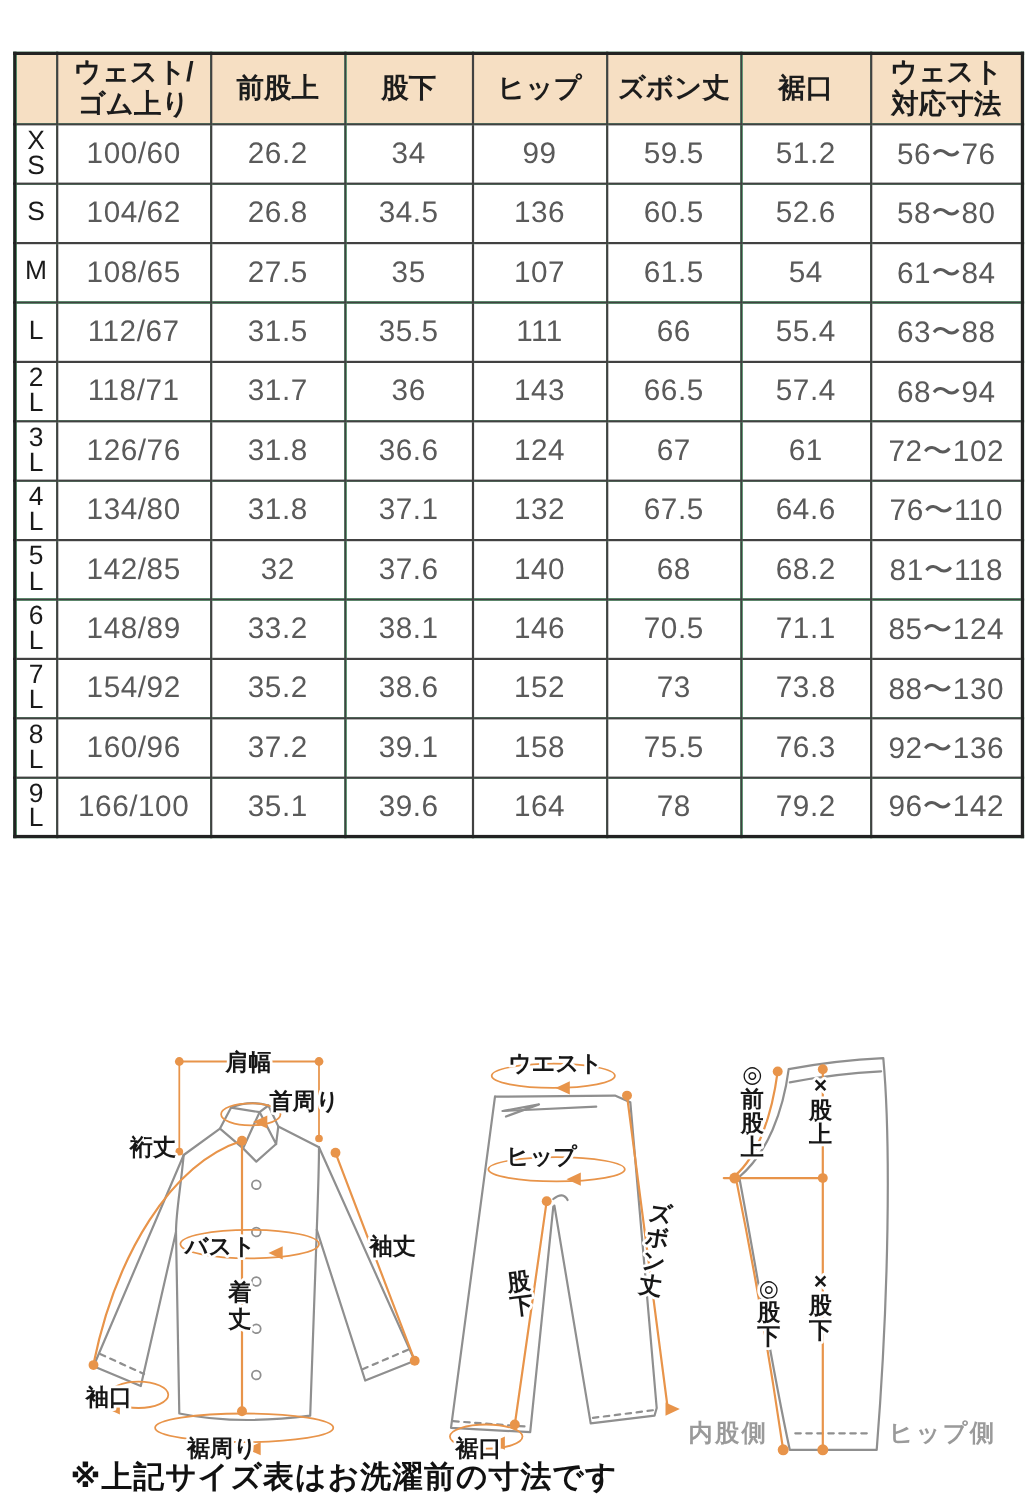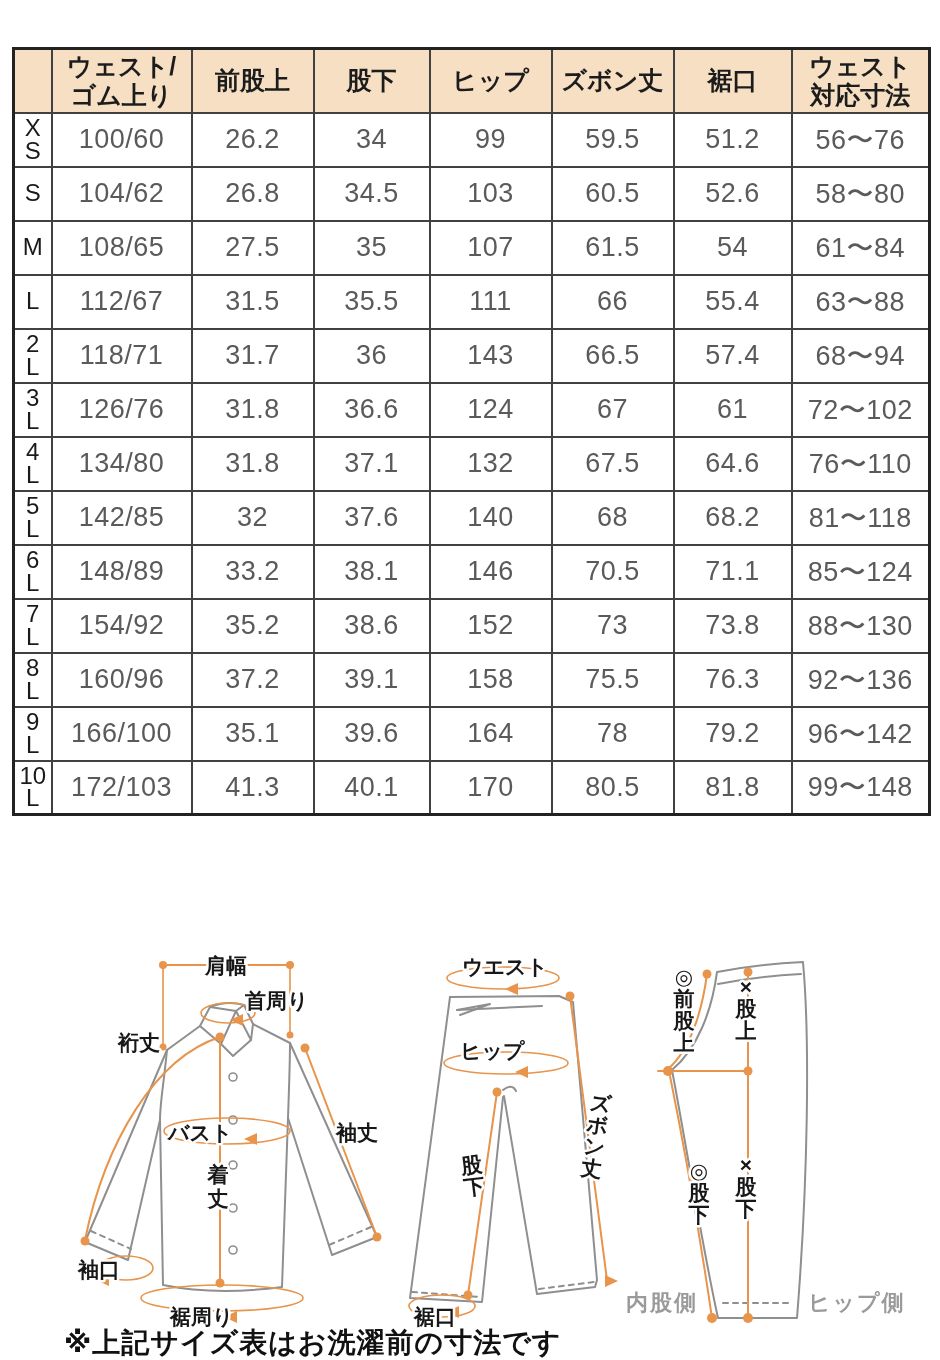--- a/index.html
+++ b/index.html
@@ -95,21 +95,21 @@
         <td>99</td>
         <td>59.5</td>
         <td>51.2</td>
         <td>56〜76</td>
       </tr>
       <tr>
         <th>S</th>
         <td>104/62</td>
         <td>26.8</td>
         <td>34.5</td>
-        <td>103</td>
+        <td>136</td>
         <td>60.5</td>
         <td>52.6</td>
         <td>58〜80</td>
       </tr>
       <tr>
         <th>M</th>
         <td>108/65</td>
         <td>27.5</td>
         <td>35</td>
         <td>107</td>
@@ -207,31 +207,20 @@
       <tr>
         <th>9
 L</th>
         <td>166/100</td>
         <td>35.1</td>
         <td>39.6</td>
         <td>164</td>
         <td>78</td>
         <td>79.2</td>
         <td>96〜142</td>
-      </tr>
-      <tr>
-        <th>10
-L</th>
-        <td>172/103</td>
-        <td>41.3</td>
-        <td>40.1</td>
-        <td>170</td>
-        <td>80.5</td>
-        <td>81.8</td>
-        <td>99〜148</td>
       </tr>
     </tbody>
 </table>
 
 <div class="diagrams">
 
   <svg style="left:60px" width="350" height="395" viewBox="0 0 350 395">
     <g>
       <path class="ol" d="M107,100 C104,132 100,152 100,170 L103,335 C142,343 184,342 222,337 L228,168 C229,140 230,112 230,93"></path>
       <path class="ol" d="M140,76 L107,100"></path>

